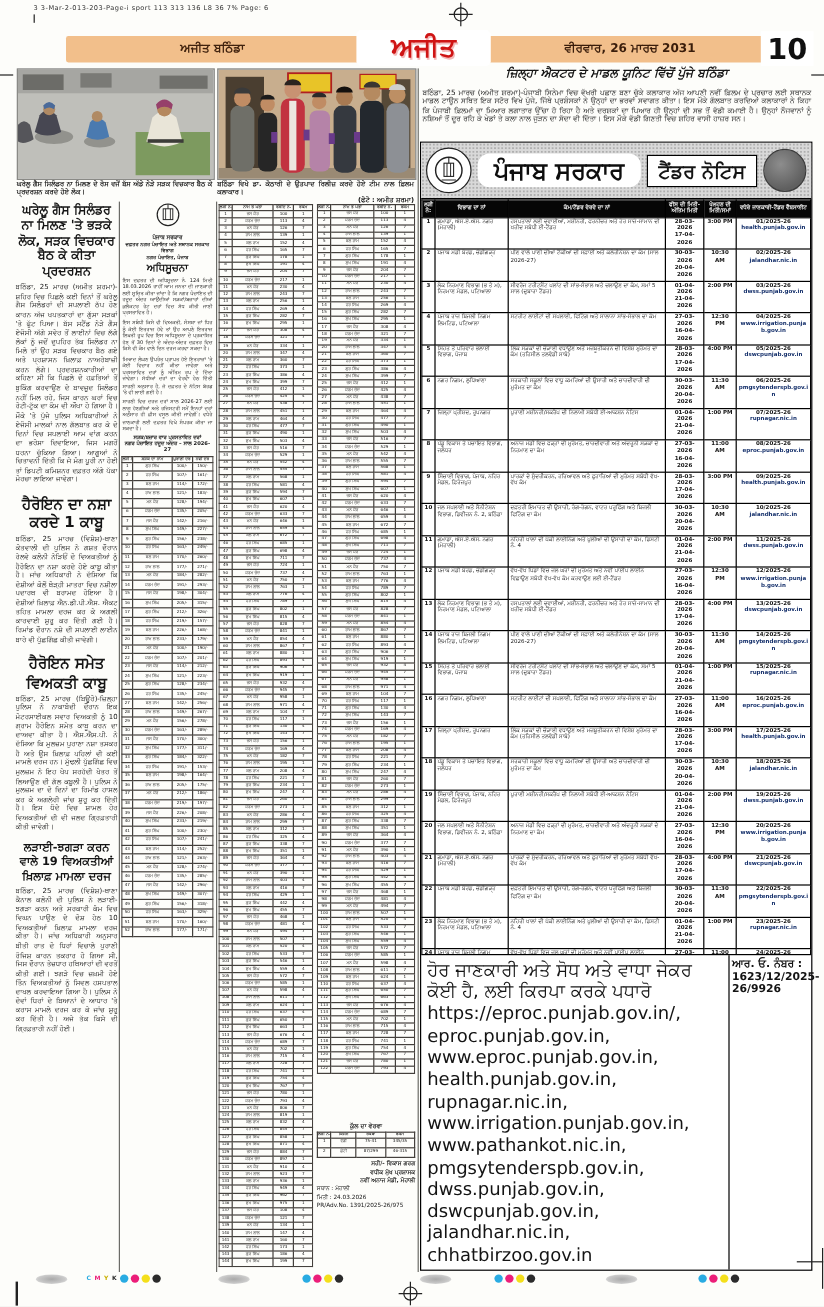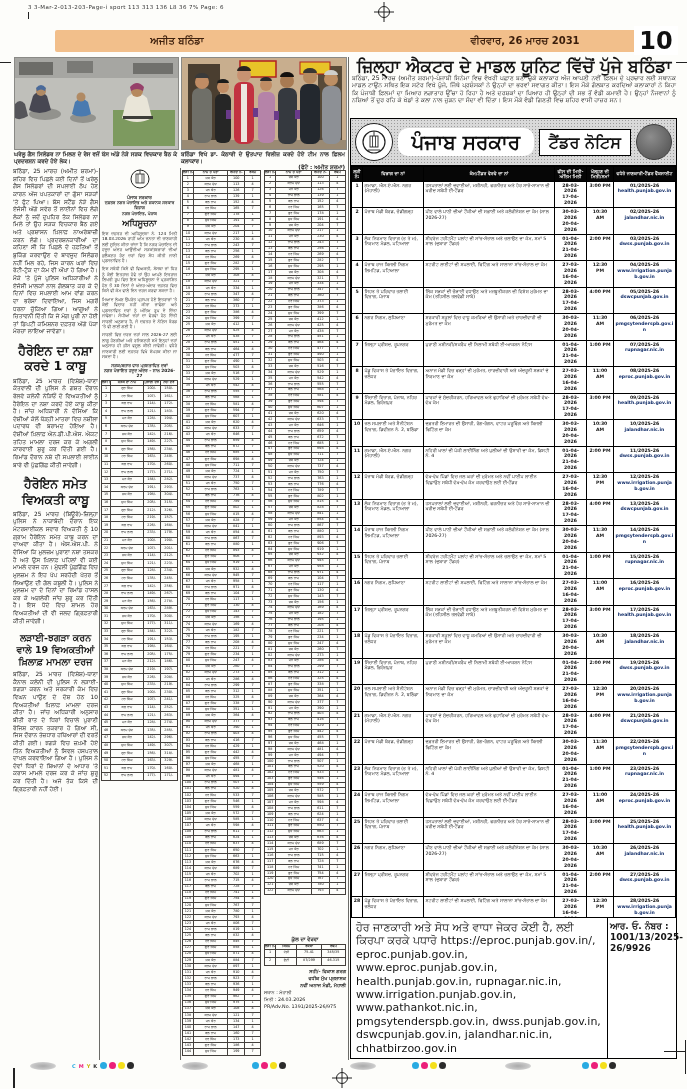--- a/index.html
+++ b/index.html
@@ -50,21 +50,21 @@
   table.mini td,table.mini th{border:0.5px solid #44403c;padding:0;overflow:hidden;
         font-size:3.4px;line-height:1.1;text-align:center;white-space:nowrap;}
   table.mini th{font-weight:bold;font-size:3.5px;}
   
   .c3wrap{overflow:hidden;}
   
   .sum-title{font-size:5.2px;font-weight:bold;text-align:center;margin-bottom:1px;}
   .sig{font-size:4.8px;font-weight:bold;text-align:right;line-height:1.45;margin-top:3px;}
   .sig .left{text-align:left;font-weight:normal;}
   
-  .r-head{left:352px;top:56px;width:324px;text-align:center;font-size:17px;font-weight:bold;}
+  .r-head{left:352px;top:56px;width:324px;text-align:center;font-size:10px;font-weight:bold;font-style:italic;}
   .r-intro{left:352px;top:74px;width:324px;font-size:6.1px;line-height:1.2;text-align:justify;}
   .tender{left:350px;top:118px;width:327px;height:941px;border:1.5px solid #000;
           display:flex;flex-direction:column;background:#fff;box-sizing:border-box;}
   .band{height:46px;flex:0 0 46px;display:flex;align-items:center;gap:5px;padding:0 4px;
         border-bottom:1.3px solid #000;
         background-color:#d9d9d9;
         background-image:radial-gradient(#9b9b9b 0.5px, rgba(0,0,0,0) 0.6px);background-size:3px 3px;}
   .band-gov{flex:1;text-align:center;font-size:20px;font-weight:bold;color:#0d0d0d;
             background:#fff;border-radius:10px;padding:2px 4px;}
   .band-notice{background:#fff;border:1.6px solid #000;font-size:16px;font-weight:bold;
@@ -79,21 +79,21 @@
   table.tender-t th{background:#060606;color:#fff;font-size:4.6px;line-height:1.15;
         padding:1.5px 1px;border:0.5px solid #000;font-weight:bold;}
   table.tender-t td{border:0.5px solid #000;vertical-align:top;padding:1px 1.5px;
         font-size:4.6px;line-height:1.28;overflow:hidden;}
   td.c-sn{text-align:center;font-weight:bold;}
   td.c-dates,td.c-time{text-align:center;font-weight:bold;font-size:4.7px;}
   td.c-site{text-align:center;}
   td.c-site .ref{font-weight:bold;}
   td.c-site .dom{font-weight:bold;color:#15306b;word-break:break-all;}
   .tfoot{flex:0 0 78px;display:flex;border-top:1.3px solid #000;}
-  .tfoot .msg{flex:1;padding:3px 5px;font-size:11px;line-height:1.22;}
+  .tfoot .msg{flex:1;padding:3px 5px;font-size:15px;line-height:1.22;}
   .tfoot .msg .urls{font-weight:normal;}
   .tfoot .ro{width:64px;border-left:1.3px solid #000;padding:3px 2px;font-size:9px;
              font-weight:bold;line-height:1.2;}
 </style>
 </head>
 <body>
 
 <div class="page">
 
   <div class="abs slug">3 3-Mar-2-013-203-Page-i sport    113 313 136    L8 36 7%    Page: 6</div>
@@ -101,20 +101,21 @@
     <circle cx="10" cy="10" r="5.5" fill="none" stroke="#222" stroke-width="1"></circle>
     <line x1="10" y1="0" x2="10" y2="20" stroke="#222" stroke-width="1"></line>
     <line x1="0" y1="10" x2="20" y2="10" stroke="#222" stroke-width="1"></line>
   </svg>
   <div class="abs corner-line" style="left:0;top:62px;width:11px;height:1px;"></div>
   <div class="abs corner-line" style="left:676px;top:62px;width:11px;height:1px;"></div>
   <div class="abs corner-line" style="left:28px;top:12px;width:1px;height:7px;"></div>
 
   <div class="abs mast-bar"></div>
   <div class="abs mast-left">ਅਜੀਤ ਬਠਿੰਡਾ</div>
+  <div class="abs mast-logo">ਅਜੀਤ</div>
   <div class="abs mast-date">ਵੀਰਵਾਰ, 26 ਮਾਰਚ 2031</div>
   <div class="abs mast-page">10</div>
 
   <div class="abs photo" style="left:14px;top:57px;width:163px;height:91px;">
     <svg width="163" height="91" viewBox="0 0 163 91">
       <rect width="163" height="91" fill="#c9c9c5"></rect>
       <rect width="163" height="20" fill="#a6a6a2"></rect>
       <rect x="4" y="4" width="34" height="13" fill="#6c6c68"></rect>
       <rect x="52" y="3" width="26" height="12" fill="#7a7a76"></rect>
       <rect x="118" y="5" width="40" height="11" fill="#70706c"></rect>
@@ -177,20 +178,21 @@
   <div class="abs caption" style="left:181px;top:151px;width:164px;">
     <span>ਬਠਿੰਡਾ ਵਿਖੇ ਡਾ. ਕੋਠਾਰੀ ਦੇ ਉਤਪਾਦ ਰਿਲੀਜ਼ ਕਰਦੇ ਹੋਏ ਟੀਮ ਨਾਲ ਫ਼ਿਲਮ ਕਲਾਕਾਰ।</span>
     <div class="credit">(ਫੋਟੋ : ਅਮੀਤ ਸ਼ਰਮਾ)</div>
   </div>
 
   <div class="abs vrule" style="left:99px;top:168px;height:892px;"></div>
   <div class="abs vrule" style="left:179.5px;top:168px;height:892px;"></div>
   <div class="abs vrule" style="left:347.5px;top:57px;height:1003px;"></div>
 
   <div class="abs col1" id="col1">
+      <div class="c1-head first">ਘਰੇਲੂ ਗੈਸ ਸਿਲੰਡਰ ਨਾ ਮਿਲਣ 'ਤੇ ਭੜਕੇ ਲੋਕ, ਸੜਕ ਵਿਚਕਾਰ ਬੈਠ ਕੇ ਕੀਤਾ ਪ੍ਰਦਰਸ਼ਨ</div>
       <p class="c1-body">ਬਠਿੰਡਾ, 25 ਮਾਰਚ (ਅਮੀਤ ਸ਼ਰਮਾ)-ਸ਼ਹਿਰ ਵਿਚ ਪਿਛਲੇ ਕਈ ਦਿਨਾਂ ਤੋਂ ਘਰੇਲੂ ਗੈਸ ਸਿਲੰਡਰਾਂ ਦੀ ਸਪਲਾਈ ਠੱਪ ਹੋਣ ਕਾਰਨ ਅੱਜ ਖਪਤਕਾਰਾਂ ਦਾ ਗੁੱਸਾ ਸੜਕਾਂ 'ਤੇ ਫੁੱਟ ਪਿਆ। ਬੱਸ ਸਟੈਂਡ ਨੇੜੇ ਗੈਸ ਏਜੰਸੀ ਅੱਗੇ ਸਵੇਰ ਤੋਂ ਲਾਈਨਾਂ ਵਿਚ ਲੱਗੇ ਲੋਕਾਂ ਨੂੰ ਜਦੋਂ ਦੁਪਹਿਰ ਤੱਕ ਸਿਲੰਡਰ ਨਾ ਮਿਲੇ ਤਾਂ ਉਹ ਸੜਕ ਵਿਚਕਾਰ ਬੈਠ ਗਏ ਅਤੇ ਪ੍ਰਸ਼ਾਸਨ ਖ਼ਿਲਾਫ਼ ਨਾਅਰੇਬਾਜ਼ੀ ਕਰਨ ਲੱਗੇ। ਪ੍ਰਦਰਸ਼ਨਕਾਰੀਆਂ ਦਾ ਕਹਿਣਾ ਸੀ ਕਿ ਪਿਛਲੇ ਦੋ ਹਫ਼ਤਿਆਂ ਤੋਂ ਬੁਕਿੰਗ ਕਰਵਾਉਣ ਦੇ ਬਾਵਜੂਦ ਸਿਲੰਡਰ ਨਹੀਂ ਮਿਲ ਰਹੇ, ਜਿਸ ਕਾਰਨ ਘਰਾਂ ਵਿਚ ਰੋਟੀ-ਟੁੱਕ ਦਾ ਕੰਮ ਵੀ ਔਖਾ ਹੋ ਗਿਆ ਹੈ। ਮੌਕੇ 'ਤੇ ਪੁੱਜੇ ਪੁਲਿਸ ਅਧਿਕਾਰੀਆਂ ਨੇ ਏਜੰਸੀ ਮਾਲਕਾਂ ਨਾਲ ਗੱਲਬਾਤ ਕਰ ਕੇ ਦੋ ਦਿਨਾਂ ਵਿਚ ਸਪਲਾਈ ਆਮ ਵਾਂਗ ਕਰਨ ਦਾ ਭਰੋਸਾ ਦਿਵਾਇਆ, ਜਿਸ ਮਗਰੋਂ ਧਰਨਾ ਚੁੱਕਿਆ ਗਿਆ। ਆਗੂਆਂ ਨੇ ਚਿਤਾਵਨੀ ਦਿੱਤੀ ਕਿ ਜੇ ਮੰਗ ਪੂਰੀ ਨਾ ਹੋਈ ਤਾਂ ਡਿਪਟੀ ਕਮਿਸ਼ਨਰ ਦਫ਼ਤਰ ਅੱਗੇ ਪੱਕਾ ਮੋਰਚਾ ਲਾਇਆ ਜਾਵੇਗਾ।</p>
       <div class="c1-head">ਹੈਰੋਇਨ ਦਾ ਨਸ਼ਾ ਕਰਦੇ 1 ਕਾਬੂ</div>
       <p class="c1-body">ਬਠਿੰਡਾ, 25 ਮਾਰਚ (ਵਿਸ਼ੇਸ਼)-ਥਾਣਾ ਕੋਤਵਾਲੀ ਦੀ ਪੁਲਿਸ ਨੇ ਗਸ਼ਤ ਦੌਰਾਨ ਰੇਲਵੇ ਕਲੋਨੀ ਨੇੜਿਓਂ ਦੋ ਵਿਅਕਤੀਆਂ ਨੂੰ ਹੈਰੋਇਨ ਦਾ ਨਸ਼ਾ ਕਰਦੇ ਹੋਏ ਕਾਬੂ ਕੀਤਾ ਹੈ। ਜਾਂਚ ਅਧਿਕਾਰੀ ਨੇ ਦੱਸਿਆ ਕਿ ਦੋਸ਼ੀਆਂ ਕੋਲੋਂ ਥੋੜ੍ਹੀ ਮਾਤਰਾ ਵਿਚ ਨਸ਼ੀਲਾ ਪਦਾਰਥ ਵੀ ਬਰਾਮਦ ਹੋਇਆ ਹੈ। ਦੋਸ਼ੀਆਂ ਖ਼ਿਲਾਫ਼ ਐਨ.ਡੀ.ਪੀ.ਐਸ. ਐਕਟ ਤਹਿਤ ਮਾਮਲਾ ਦਰਜ ਕਰ ਕੇ ਅਗਲੀ ਕਾਰਵਾਈ ਸ਼ੁਰੂ ਕਰ ਦਿੱਤੀ ਗਈ ਹੈ। ਰਿਮਾਂਡ ਦੌਰਾਨ ਨਸ਼ੇ ਦੀ ਸਪਲਾਈ ਲਾਈਨ ਬਾਰੇ ਵੀ ਪੁੱਛਗਿੱਛ ਕੀਤੀ ਜਾਵੇਗੀ।</p>
       <div class="c1-head">ਹੈਰੋਇਨ ਸਮੇਤ ਵਿਅਕਤੀ ਕਾਬੂ</div>
       <p class="c1-body">ਬਠਿੰਡਾ, 25 ਮਾਰਚ (ਬਿਊਰੋ)-ਜ਼ਿਲ੍ਹਾ ਪੁਲਿਸ ਨੇ ਨਾਕਾਬੰਦੀ ਦੌਰਾਨ ਇਕ ਮੋਟਰਸਾਈਕਲ ਸਵਾਰ ਵਿਅਕਤੀ ਨੂੰ 10 ਗ੍ਰਾਮ ਹੈਰੋਇਨ ਸਮੇਤ ਕਾਬੂ ਕਰਨ ਦਾ ਦਾਅਵਾ ਕੀਤਾ ਹੈ। ਐਸ.ਐਸ.ਪੀ. ਨੇ ਦੱਸਿਆ ਕਿ ਮੁਲਜ਼ਮ ਪੁਰਾਣਾ ਨਸ਼ਾ ਤਸਕਰ ਹੈ ਅਤੇ ਉਸ ਖ਼ਿਲਾਫ਼ ਪਹਿਲਾਂ ਵੀ ਕਈ ਮਾਮਲੇ ਦਰਜ ਹਨ। ਮੁੱਢਲੀ ਪੁੱਛਗਿੱਛ ਵਿਚ ਮੁਲਜ਼ਮ ਨੇ ਇਹ ਖੇਪ ਸਰਹੱਦੀ ਖੇਤਰ ਤੋਂ ਲਿਆਉਣ ਦੀ ਗੱਲ ਕਬੂਲੀ ਹੈ। ਪੁਲਿਸ ਨੇ ਮੁਲਜ਼ਮ ਦਾ ਦੋ ਦਿਨਾਂ ਦਾ ਰਿਮਾਂਡ ਹਾਸਲ ਕਰ ਕੇ ਅਗਲੇਰੀ ਜਾਂਚ ਸ਼ੁਰੂ ਕਰ ਦਿੱਤੀ ਹੈ। ਇਸ ਧੰਦੇ ਵਿਚ ਸ਼ਾਮਲ ਹੋਰ ਵਿਅਕਤੀਆਂ ਦੀ ਵੀ ਜਲਦ ਗ੍ਰਿਫ਼ਤਾਰੀ ਕੀਤੀ ਜਾਵੇਗੀ।</p>
       <div class="c1-head small">ਲੜਾਈ-ਝਗੜਾ ਕਰਨ ਵਾਲੇ 19 ਵਿਅਕਤੀਆਂ ਖ਼ਿਲਾਫ਼ ਮਾਮਲਾ ਦਰਜ</div>
       <p class="c1-body">ਬਠਿੰਡਾ, 25 ਮਾਰਚ (ਵਿਸ਼ੇਸ਼)-ਥਾਣਾ ਕੈਨਾਲ ਕਲੋਨੀ ਦੀ ਪੁਲਿਸ ਨੇ ਲੜਾਈ-ਝਗੜਾ ਕਰਨ ਅਤੇ ਸਰਕਾਰੀ ਕੰਮ ਵਿਚ ਵਿਘਨ ਪਾਉਣ ਦੇ ਦੋਸ਼ ਹੇਠ 10 ਵਿਅਕਤੀਆਂ ਖ਼ਿਲਾਫ਼ ਮਾਮਲਾ ਦਰਜ ਕੀਤਾ ਹੈ। ਜਾਂਚ ਅਧਿਕਾਰੀ ਅਨੁਸਾਰ ਬੀਤੀ ਰਾਤ ਦੋ ਧਿਰਾਂ ਵਿਚਾਲੇ ਪੁਰਾਣੀ ਰੰਜਿਸ਼ ਕਾਰਨ ਤਕਰਾਰ ਹੋ ਗਿਆ ਸੀ, ਜਿਸ ਦੌਰਾਨ ਤੇਜ਼ਧਾਰ ਹਥਿਆਰਾਂ ਦੀ ਵਰਤੋਂ ਕੀਤੀ ਗਈ। ਝਗੜੇ ਵਿਚ ਜ਼ਖ਼ਮੀ ਹੋਏ ਤਿੰਨ ਵਿਅਕਤੀਆਂ ਨੂੰ ਸਿਵਲ ਹਸਪਤਾਲ ਦਾਖਲ ਕਰਵਾਇਆ ਗਿਆ ਹੈ। ਪੁਲਿਸ ਨੇ ਦੋਵਾਂ ਧਿਰਾਂ ਦੇ ਬਿਆਨਾਂ ਦੇ ਆਧਾਰ 'ਤੇ ਕਰਾਸ ਮਾਮਲੇ ਦਰਜ ਕਰ ਕੇ ਜਾਂਚ ਸ਼ੁਰੂ ਕਰ ਦਿੱਤੀ ਹੈ। ਅਜੇ ਤੱਕ ਕਿਸੇ ਦੀ ਗ੍ਰਿਫ਼ਤਾਰੀ ਨਹੀਂ ਹੋਈ।</p>
     </div>
 
   <div class="abs col2">
@@ -2658,21 +2660,21 @@
               </td>
             </tr>
           </tbody>
       </table>
     </div>
     <div class="tfoot">
       <div class="msg">
         <span>ਹੋਰ ਜਾਣਕਾਰੀ ਅਤੇ ਸੋਧ ਅਤੇ ਵਾਧਾ ਜੇਕਰ ਕੋਈ ਹੈ, ਲਈ ਕਿਰਪਾ ਕਰਕੇ ਪਧਾਰੋ</span>
         <span class="urls">https://eproc.punjab.gov.in/, eproc.punjab.gov.in, www.eproc.punjab.gov.in, health.punjab.gov.in, rupnagar.nic.in, www.irrigation.punjab.gov.in, www.pathankot.nic.in, pmgsytenderspb.gov.in, dwss.punjab.gov.in, dswcpunjab.gov.in, jalandhar.nic.in, chhatbirzoo.gov.in</span>
       </div>
-      <div class="ro">ਆਰ. ਓ. ਨੰਬਰ : 1001/13/2025-26/9926</div>
+      <div class="ro">ਆਰ. ਓ. ਨੰਬਰ : 1623/12/2025-26/9926</div>
     </div>
   </div>
 
   <div class="abs corner-line" style="left:13px;top:1068px;width:1.5px;height:20px;"></div>
   <div class="abs grey-blob" style="left:30px;top:1062px;"></div>
   <div class="abs cmyk" style="left:72px;top:1062px;">
     <span class="lt" style="color:#29abe2">C</span>
     <span class="lt" style="color:#ec1e79">M</span>
     <span class="lt" style="color:#c9b000">Y</span>
     <span class="lt" style="color:#2b2b2b">K</span>

